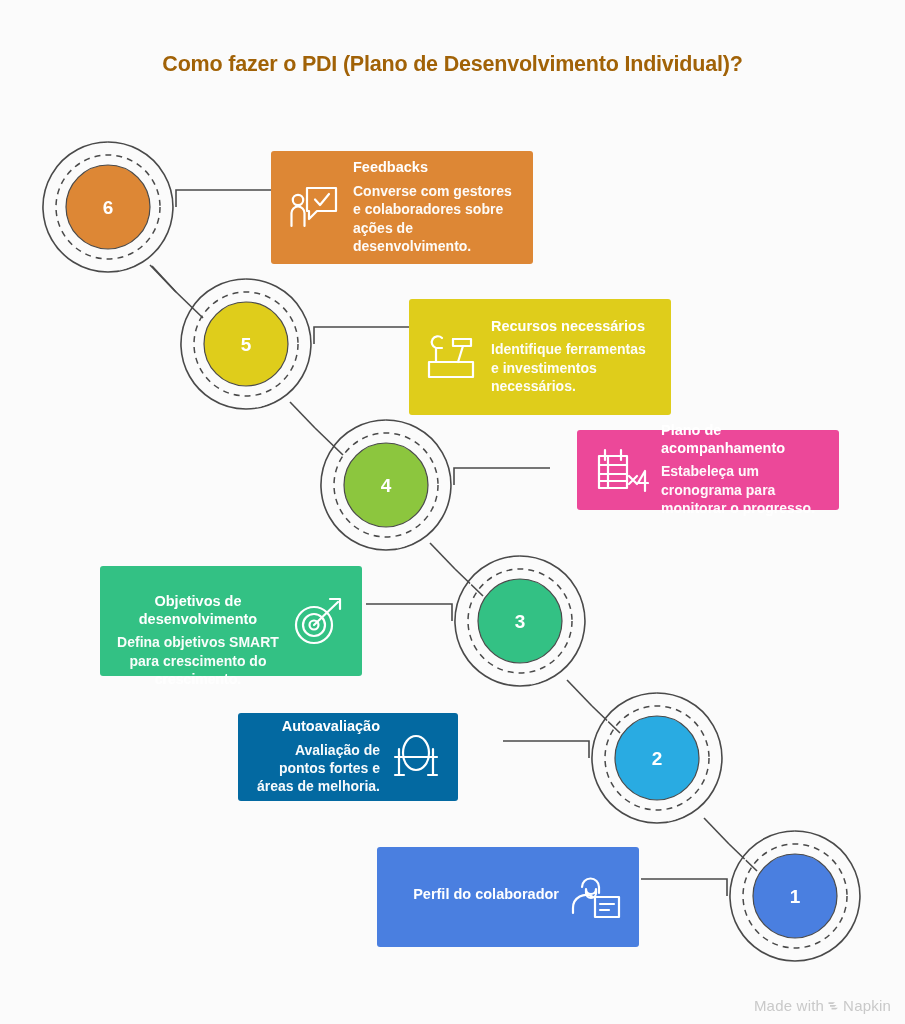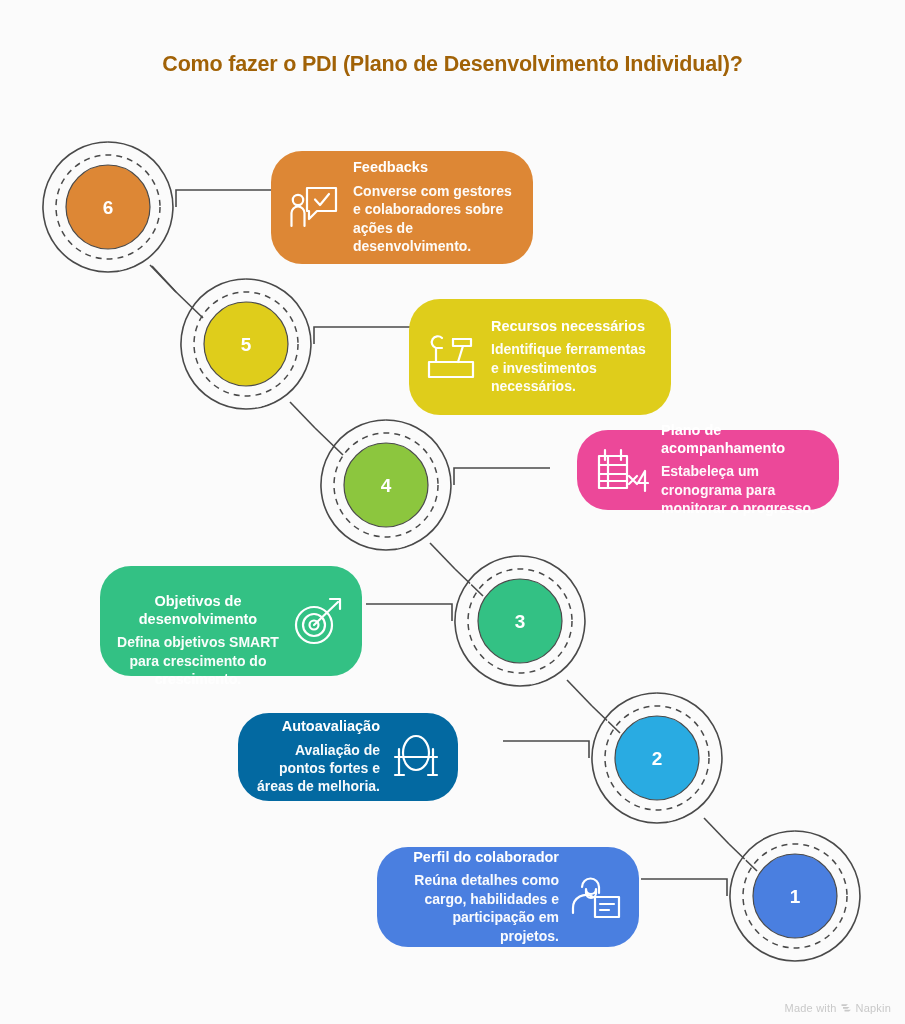--- a/index.html
+++ b/index.html
@@ -64,21 +64,21 @@
     justify-content: center;
     font-size: 19px;
     font-weight: bold;
     color: #ffffff;
     line-height: 1;
   }
 
   
   .card {
     position: absolute;
-    border-radius: 31px;
+    border-radius: 3px;
     box-sizing: border-box;
     display: flex;
     align-items: center;
     color: #ffffff;
     padding: 10px 16px;
   }
   .card .txt {
     flex: 1 1 auto;
     min-width: 0;
   }
@@ -105,21 +105,21 @@
   .card.icon-left .txt { order: 1; text-align: left; }
   
   .card.icon-right .ico { order: 1; margin-left: 10px; }
   .card.icon-right .txt { order: 0; text-align: right; }
 
   
   .footer {
     position: absolute;
     right: 14px;
     bottom: 10px;
-    font-size: 11px;
+    font-size: 15px;
     color: #c9c9c9;
     display: flex;
     align-items: center;
     gap: 4px;
     letter-spacing: 0.2px;
   }
   .footer .brandmark { display: inline-flex; }
 </style>
 </head>
 <body>
@@ -327,21 +327,20 @@
         <path d="M 13 16 A 8.5 8.5 0 0 1 30 16 L 30 22"></path>
         <path d="M 17 18 A 5 5 0 0 0 27 18 L 27 22 A 5 5 0 0 1 17 22 Z"></path>
         <path d="M 4 42 L 4 37 A 13 13 0 0 1 24 26"></path>
         <rect x="26" y="26" width="24" height="20"></rect>
         <path d="M 31 33 L 45 33"></path>
         <path d="M 31 39 L 40 39"></path>
       </svg>
     </div>
     <div class="txt">
       <div class="card-title">Perfil do colaborador</div>
-      <div class="card-desc">Reúna detalhes como cargo, habilidades e participação em projetos.</div>
     </div>
   </div>
 
   <div class="footer">
     <span>Made with</span>
     <span class="brandmark">
       <svg width="11" height="10" viewBox="0 0 11 10" fill="#c9c9c9">
         <path d="M0.5 1.2 L7 1.2 L5 3 L0.5 3 Z"></path>
         <path d="M2 4 L8.5 4 L6.5 5.8 L2 5.8 Z"></path>
         <path d="M3.5 6.8 L10 6.8 L8 8.6 L3.5 8.6 Z"></path>

